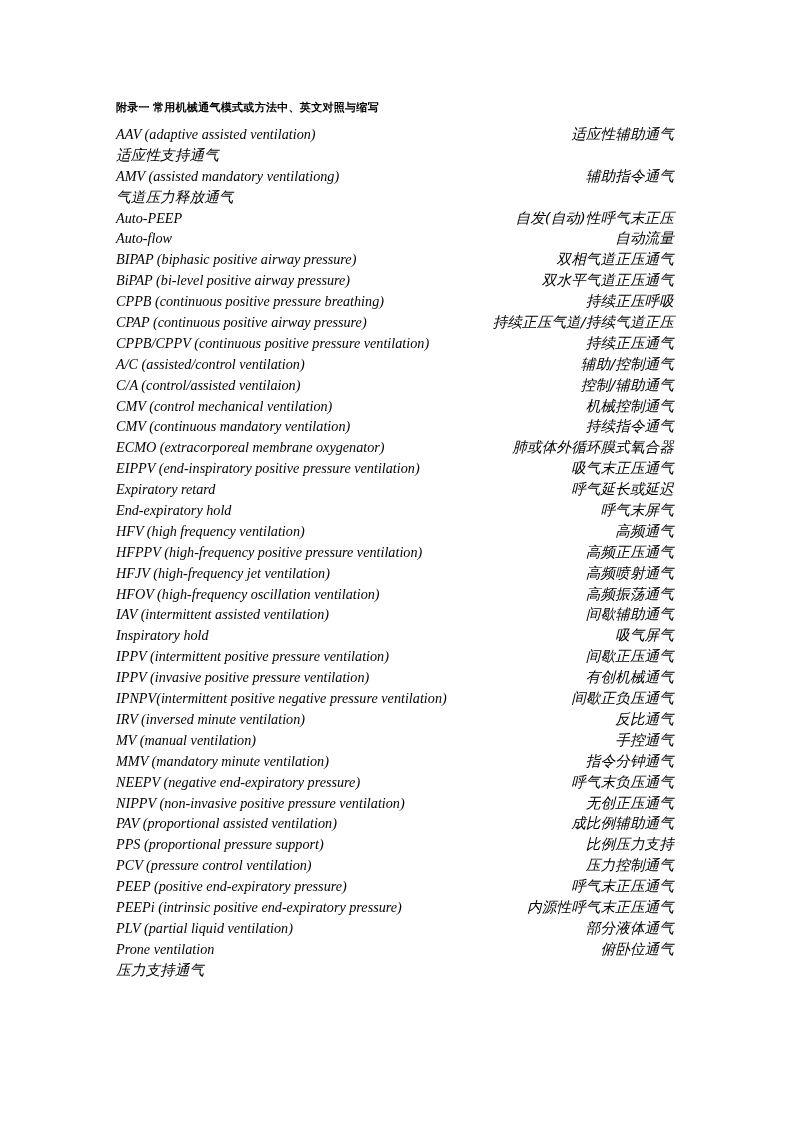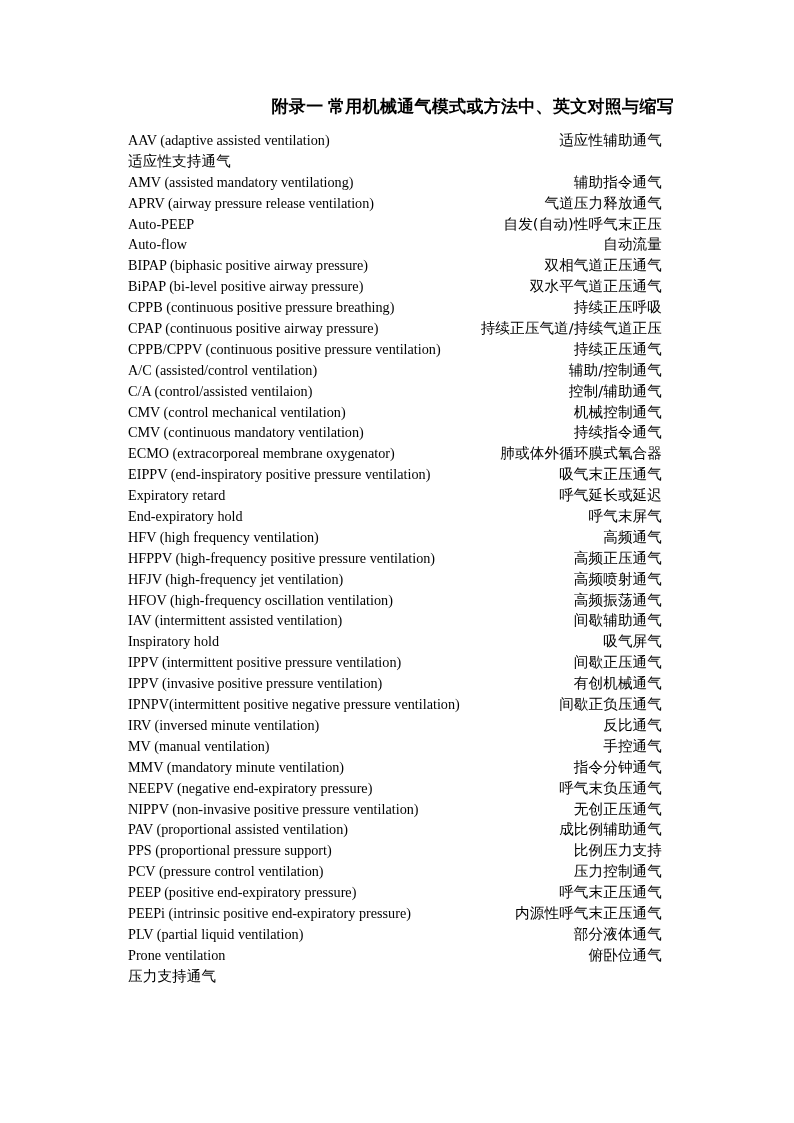--- a/index.html
+++ b/index.html
@@ -29,33 +29,33 @@
   #content {
     position: absolute;
     left: 116px;
     top: 96px;
     width: 558px;
   }
 
   #doc-title {
     font-family: "Liberation Serif", "DejaVu Serif", serif;
     font-weight: bold;
-    font-size: 17px;
+    font-size: 11px;
     line-height: 22px;
     letter-spacing: 0.3px;
     white-space: nowrap;
     margin: 0 0 6px 0;
     padding: 0;
-    text-align: right;
   }
 
   #entry-list {
     list-style: none;
-    margin: 12px;
+    margin: 0;
     padding: 0;
+    font-style: italic;
   }
 
   .entry-row {
     display: flex;
     align-items: baseline;
     justify-content: space-between;
     height: 20.9px;
     line-height: 20.9px;
     white-space: nowrap;
   }
@@ -89,21 +89,20 @@
           <span class="entry-zh">适应性辅助通气</span>
         </li>
         <li class="entry-row">
           <span class="entry-zh">适应性支持通气</span>
         </li>
         <li class="entry-row">
           <span class="entry-en">AMV (assisted mandatory ventilationg)</span>
           <span class="entry-zh">辅助指令通气</span>
         </li>
         <li class="entry-row">
-          <span class="entry-en">APRV (airway pressure release ventilation)</span>
           <span class="entry-zh">气道压力释放通气</span>
         </li>
         <li class="entry-row">
           <span class="entry-en">Auto-PEEP</span>
           <span class="entry-zh">自发(自动)性呼气末正压</span>
         </li>
         <li class="entry-row">
           <span class="entry-en">Auto-flow</span>
           <span class="entry-zh">自动流量</span>
         </li>

